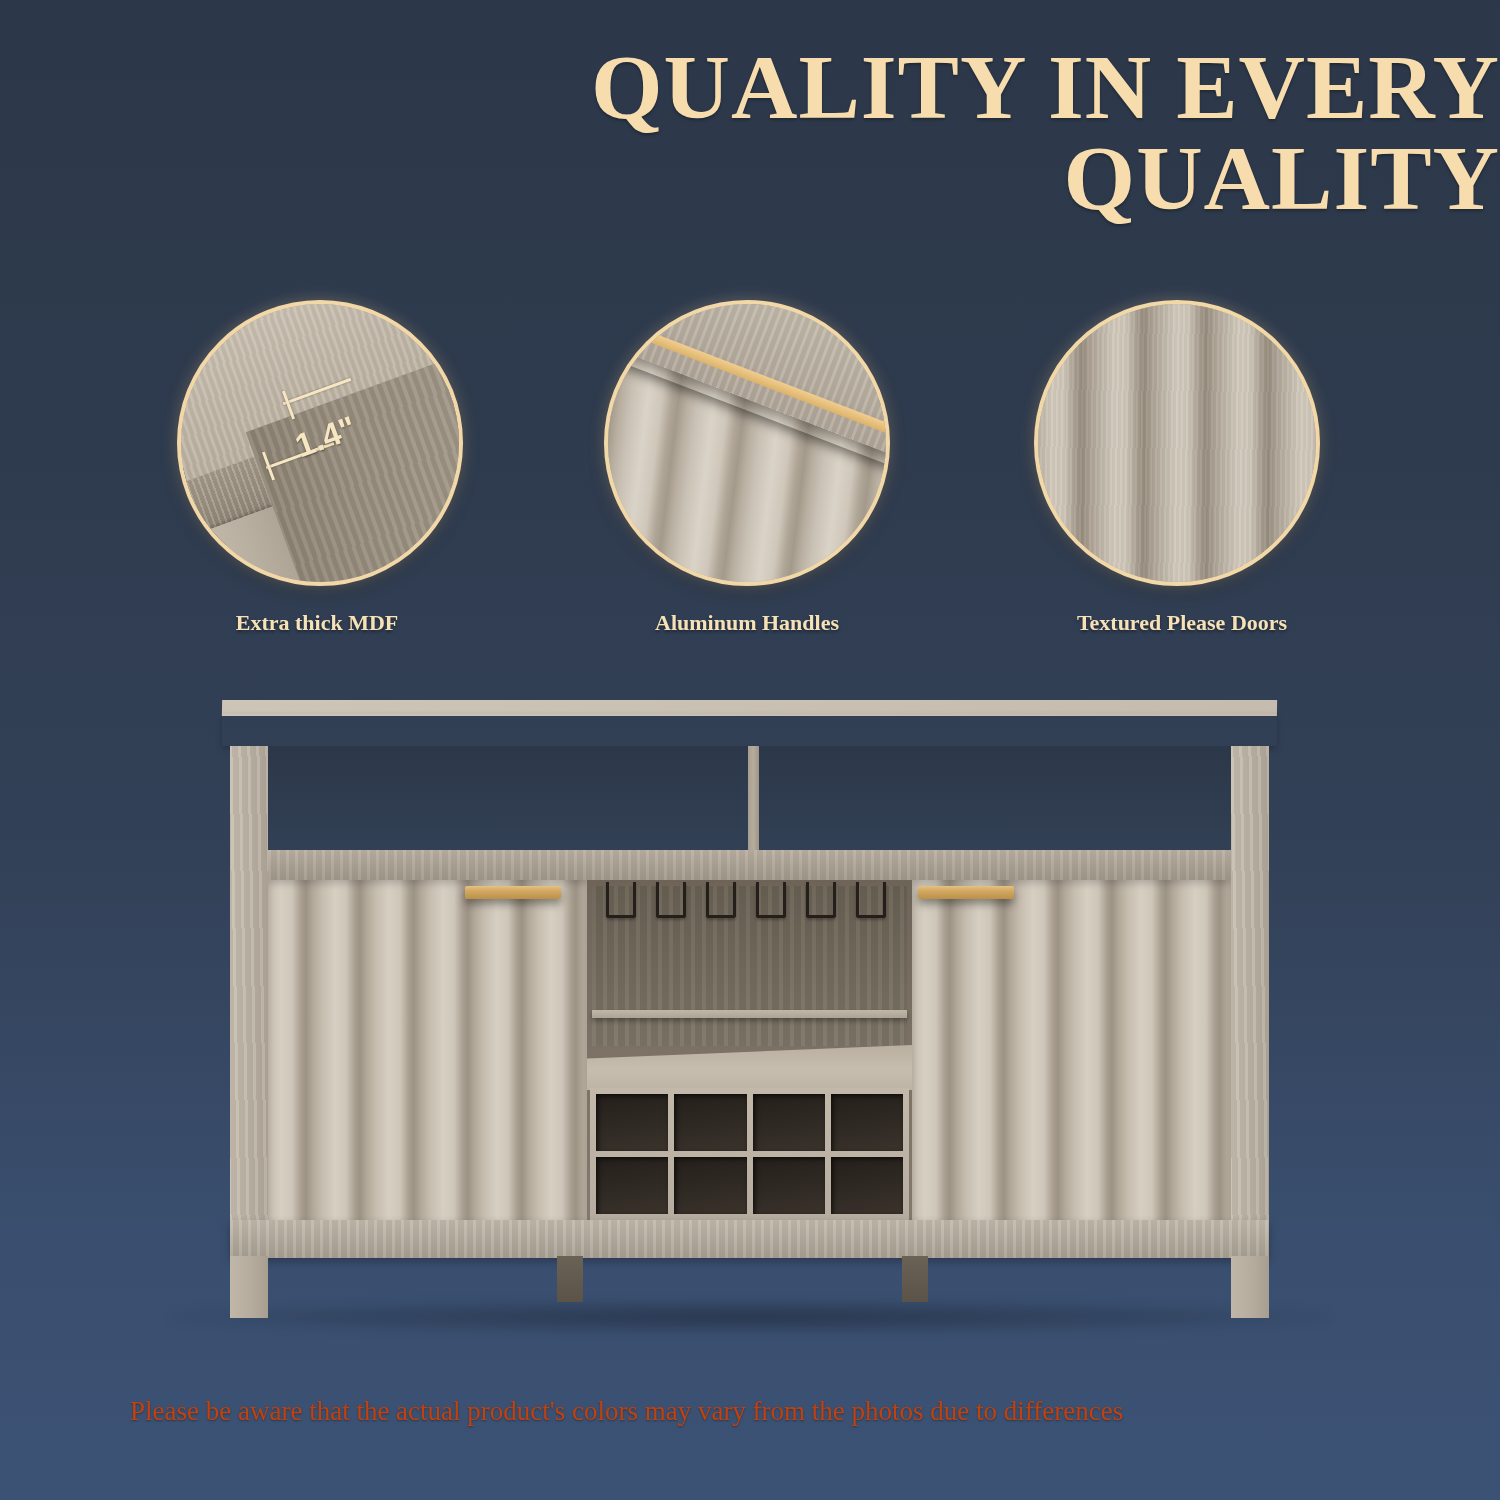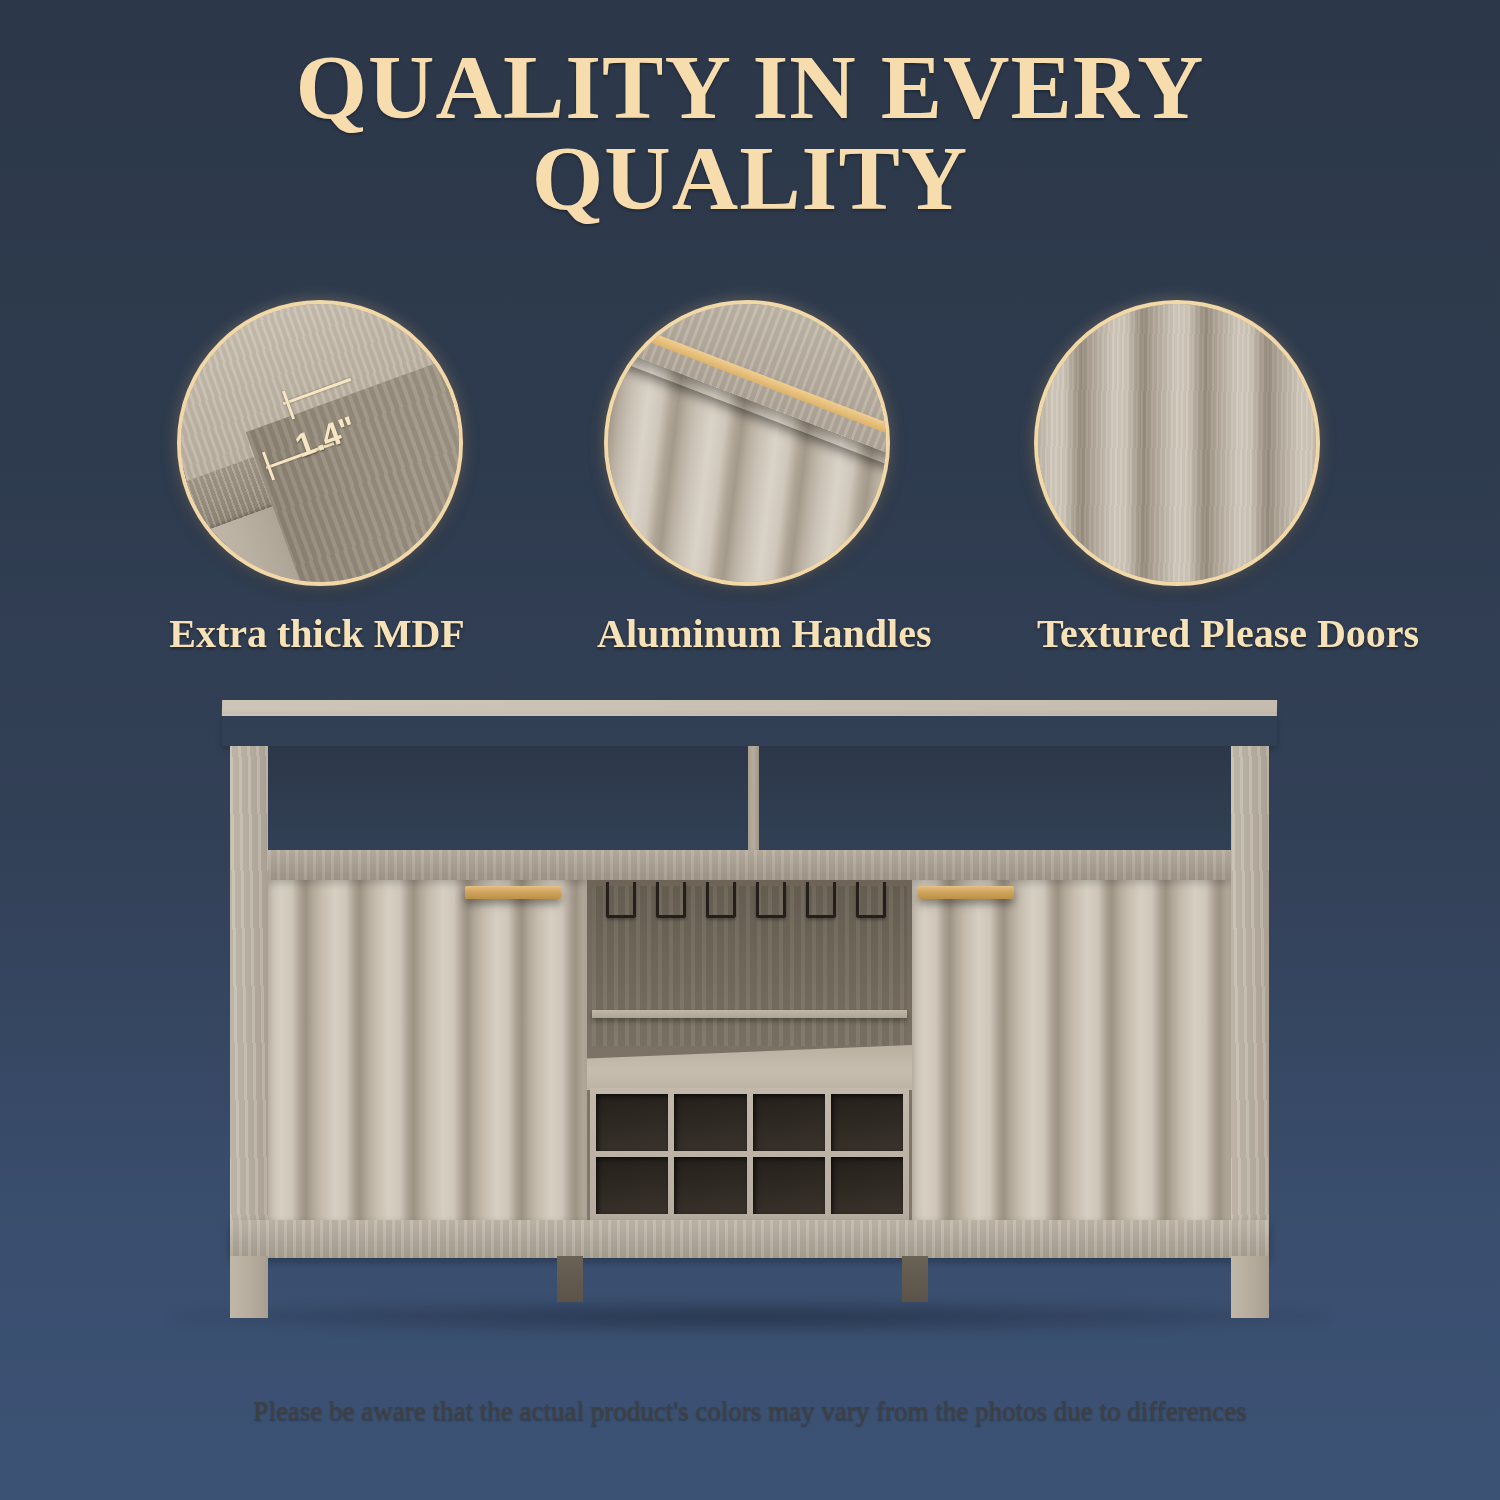--- a/index.html
+++ b/index.html
@@ -7,21 +7,21 @@
   html,body { width:1500px; height:1500px; overflow:hidden; }
   body {
     font-family:"Liberation Serif", serif;
     background:linear-gradient(180deg,#2c3849 0%,#2e3b4e 28%,#334158 58%,#3a4f70 84%,#3c5274 100%);
     position:relative;
   }
 
   
   .headline {
     position:absolute; left:0; top:42px; width:1500px;
-    text-align:center;
+    text-align:right;
     font-family:"Liberation Serif", serif;
     font-weight:700;
     font-size:92px;
     line-height:0.99;
     letter-spacing:1px;
     color:#f7dcae;
     text-shadow:0 2px 3px rgba(0,0,0,0.30);
   }
   .headline .l1 { display:block; }
   .headline .l2 { display:block; }
@@ -140,21 +140,21 @@
         #a79d8f 38px, #988e80 44px, #ada395 52px, #bdb4a6 62px);
   }
   .f-grain {
     position:absolute; inset:0;
     background:repeating-linear-gradient(91deg, rgba(255,255,255,0.05) 0 2px, rgba(0,0,0,0.035) 2px 5px);
   }
 
   .callout-label {
     margin-top:24px; text-align:center;
     font-family:"Liberation Serif", serif;
-    font-weight:700; font-size:40px;
+    font-weight:700; font-size:22px;
     color:#f7e2b8;
     text-shadow:0 2px 3px rgba(0,0,0,0.40);
     white-space:nowrap;
   }
   .callout.c0 .callout-label { margin-left:-6px; }
   .callout.c2 .callout-label { margin-left:10px; }
 
   
   .product { position:absolute; left:212px; top:700px; width:1075px; height:620px; }
 
@@ -286,24 +286,23 @@
   
   .p-shadow {
     position:absolute; left:170px; top:1300px; width:1160px; height:34px;
     background:radial-gradient(ellipse at 50% 50%, rgba(0,0,0,0.30) 0%, rgba(0,0,0,0.10) 55%, rgba(0,0,0,0) 78%);
     filter:blur(5px);
   }
 
   
   .disclaimer {
     position:absolute; left:130px; top:1392px; width:1240px;
-    text-align:center;
     font-family:"Liberation Serif", serif;
     font-size:27px; line-height:1.45;
-    color:#404040;
+    color:#c2410c;
     text-shadow:0 1px 2px rgba(0,0,0,0.35);
   }
   .disclaimer span { display:block; }
 </style>
 </head>
 <body>
 
 <div class="headline">
   <span class="l1">QUALITY IN EVERY</span>
   <span class="l2">QUALITY</span>

